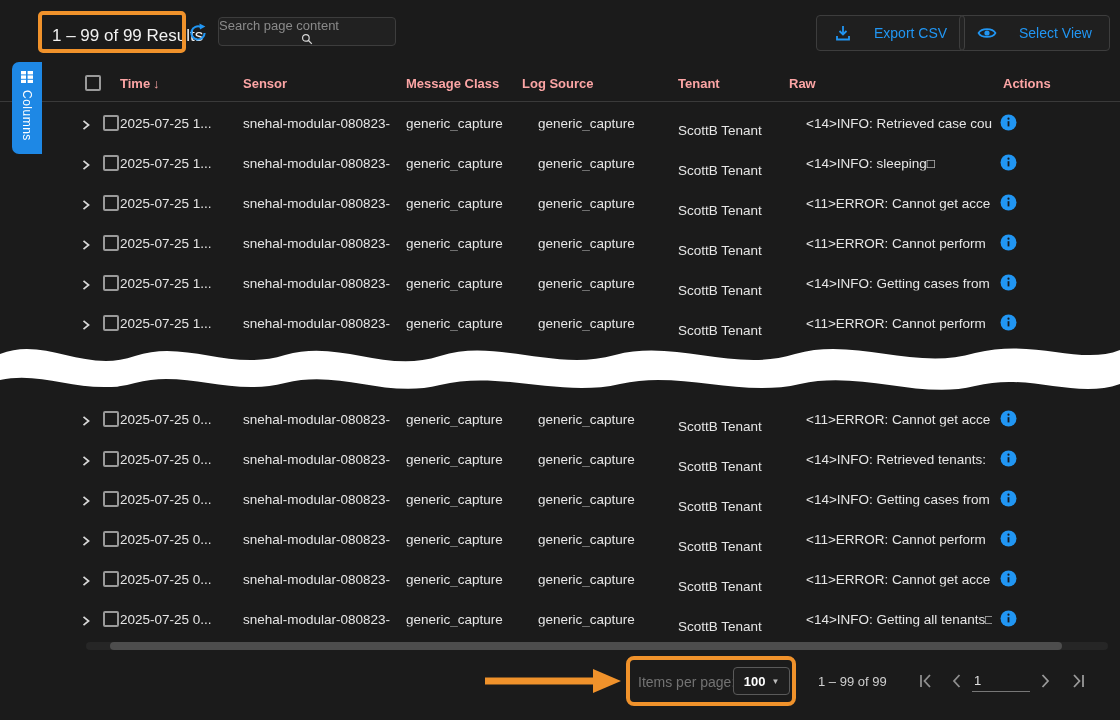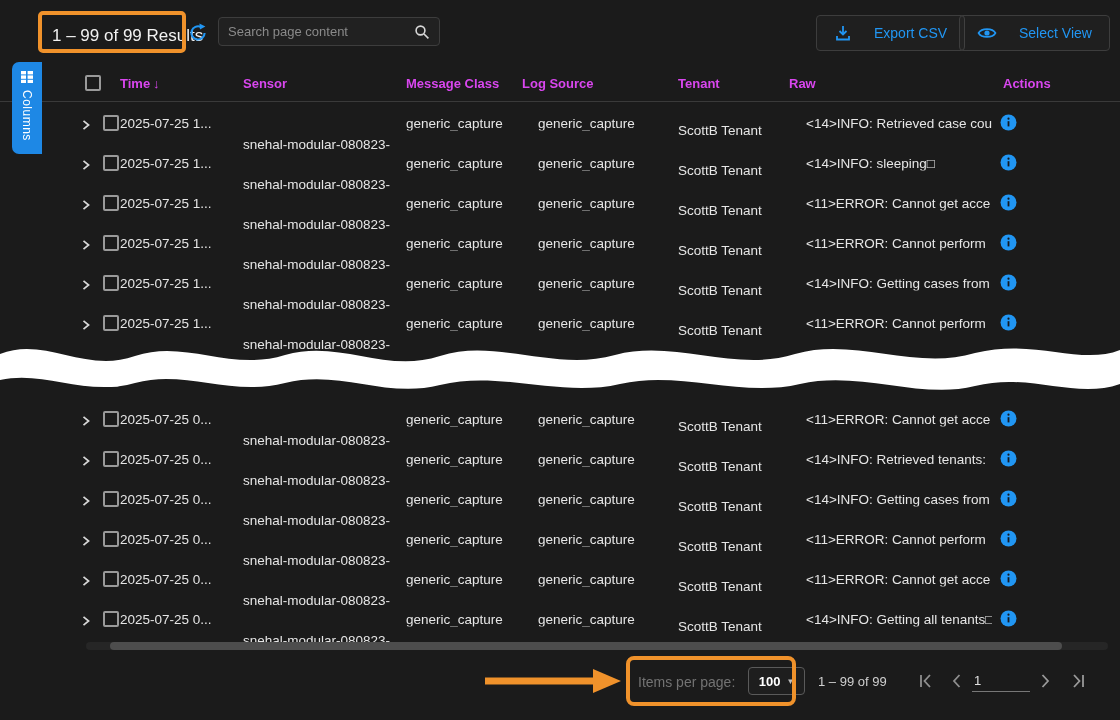--- a/index.html
+++ b/index.html
@@ -7,72 +7,72 @@
   .app {
     position:relative; width:1120px; height:720px; background:#1b1b1b;
     font-family:"Liberation Sans","DejaVu Sans",sans-serif; color:#e8e8e8; overflow:hidden;
   }
 
   
   .results-text { position:absolute; left:52px; top:26px; font-size:17px; color:#f2f2f2; }
   .annotation-rect { position:absolute; border:4px solid #f0922b; border-radius:5px; pointer-events:none; z-index:9; }
   .ann-results { left:38px; top:11px; width:148px; height:42px; }
   .refresh-btn { position:absolute; left:187px; top:23px; width:22px; height:22px; background:none; border:none; cursor:pointer; }
-  .search-box { position:absolute; left:218px; top:17px; width:222px; height:29px; background:#212121;
-    border:1px solid #3d3d3d; border-radius:4px; display:flex; align-items:center; padding:0 9px; }
+  .search-box { position:absolute; left:218px; top:17px; width:178px; height:29px; background:#212121;
+    border:1px solid #3d3d3d; border-radius:4px; display:flex; align-items:center; padding:0 9px;flex-direction:column; }
   .search-box input { flex:1; background:transparent; border:none; outline:none; color:#ddd; font-size:13px; }
   .search-box input::placeholder { color:#8a8a8a; }
   .tb-btn { position:absolute; top:15px; height:36px; background:rgba(255,255,255,0.02); border:1px solid #3d3d3d;
     border-radius:4px; color:#2196f3; font-size:14px; display:flex; align-items:center; gap:22px; padding:0 17px; cursor:pointer;
     font-family:inherit; }
   .btn-export { left:816px; }
   .btn-view { left:959px; }
 
   
   .columns-tab { position:absolute; left:12px; top:62px; width:30px; height:92px; background:#1e88e5;
     border-radius:7px 0 0 7px; display:flex; flex-direction:column; align-items:center; padding-top:9px; gap:7px;
     color:#fff; cursor:pointer; z-index:4; }
   .columns-tab .vlabel { writing-mode:vertical-rl; font-size:12px; letter-spacing:.5px; }
 
   
   .table-header { position:absolute; left:0; top:64px; width:1120px; height:38px; border-bottom:1px solid #3a3a3a;
-    font-weight:bold; font-size:13px; color:#d946ef;padding-left:21px; }
+    font-weight:bold; font-size:13px; color:#fca5a5;padding-left:21px; }
   .th { position:absolute; top:50%; transform:translateY(-50%); white-space:nowrap; }
   .th-time{left:120px;} .th-sensor{left:243px;} .th-mclass{left:406px;} .th-lsource{left:522px;}
   .th-tenant{left:678px;} .th-raw{left:789px;} .th-actions{left:1003px;}
   .sort-arrow { font-weight:normal; margin-left:3px; font-size:13px; }
   .cb { display:inline-block; width:16px; height:16px; border:2px solid #9a9a9a; border-radius:2px; background:transparent; cursor:pointer; }
   .hdr-cb { position:absolute; left:85px; top:11px; }
 
   .rows-top { position:absolute; left:0; top:103px; width:1120px; }
   .rows-bottom { position:absolute; left:0; top:399px; width:1120px;text-decoration:underline; }
   .log-row { position:relative; height:40px; width:1120px; }
   .partial-row { position:absolute; left:0; top:359px; height:40px; width:1120px; }
   .chev { position:absolute; left:80px; top:50%; transform:translateY(-50%); width:12px; height:12px; cursor:pointer; }
   .row-cb { position:absolute; left:103px; top:12px; }
   .cell { position:absolute; top:50%; transform:translateY(-50%); font-size:13.5px; color:#e6e6e6;
     white-space:nowrap; overflow:hidden; }
-  .c-time{left:120px; width:118px;} .c-sensor{left:243px; width:158px;margin-top:21px;} .c-mclass{left:406px; width:126px;}
+  .c-time{left:120px; width:118px;} .c-sensor{left:243px; width:158px;} .c-mclass{left:406px; width:126px;}
   .c-lsource{left:538px; width:132px;} .c-tenant{left:678px; width:122px;margin-top:7px;} .c-raw{left:806px; width:186px;}
   .info-btn { position:absolute; left:1000px; top:11px; width:17px; height:17px; background:none; border:none; cursor:pointer; padding:0; }
 
   
   .tear { position:absolute; left:0; top:326px; z-index:6; pointer-events:none; }
 
   
   .hscroll-track { position:absolute; left:86px; top:642px; width:1022px; height:8px; background:#262626; border-radius:4px; cursor:pointer; }
   .hscroll-thumb { position:absolute; left:24px; top:0; width:952px; height:8px; background:#4d4d4d; border-radius:4px; cursor:grab; }
 
   
   .annotation-arrow { position:absolute; left:483px; top:667px; z-index:9; pointer-events:none; }
   .ann-ipp { left:626px; top:656px; width:170px; height:50px; border-radius:8px; }
   .ipp-label { position:absolute; left:638px; top:674px; font-size:14px; color:#737373; }
   .ipp-select { position:absolute; left:733px; top:667px; width:57px; height:28px; border:1px solid #5a5a5a;
     border-radius:4px; background:#1e1e1e; display:flex; align-items:center; justify-content:center; gap:6px;
-    color:#fff; font-size:13px; font-weight:bold; cursor:pointer;margin-left:15px; }
+    color:#fff; font-size:13px; font-weight:bold; cursor:pointer; }
   .ipp-caret { font-size:8px; color:#bdbdbd; font-weight:normal; }
   .range-label { position:absolute; left:818px; top:674px; font-size:13px; color:#cfcfcf; }
   .pg-btn { position:absolute; top:669px; width:24px; height:24px; background:none; border:none; cursor:pointer; padding:2px; }
   .pg-first{left:913px;} .pg-prev{left:945px;} .pg-next{left:1033px;} .pg-last{left:1067px;}
   .page-input { position:absolute; left:972px; top:670px; width:58px; height:22px; background:transparent;
     border:none; border-bottom:1px solid #777; color:#e0e0e0; font-size:13px; outline:none; padding:0 2px;
     font-family:inherit; }
 </style>
 </head>
 <body>

